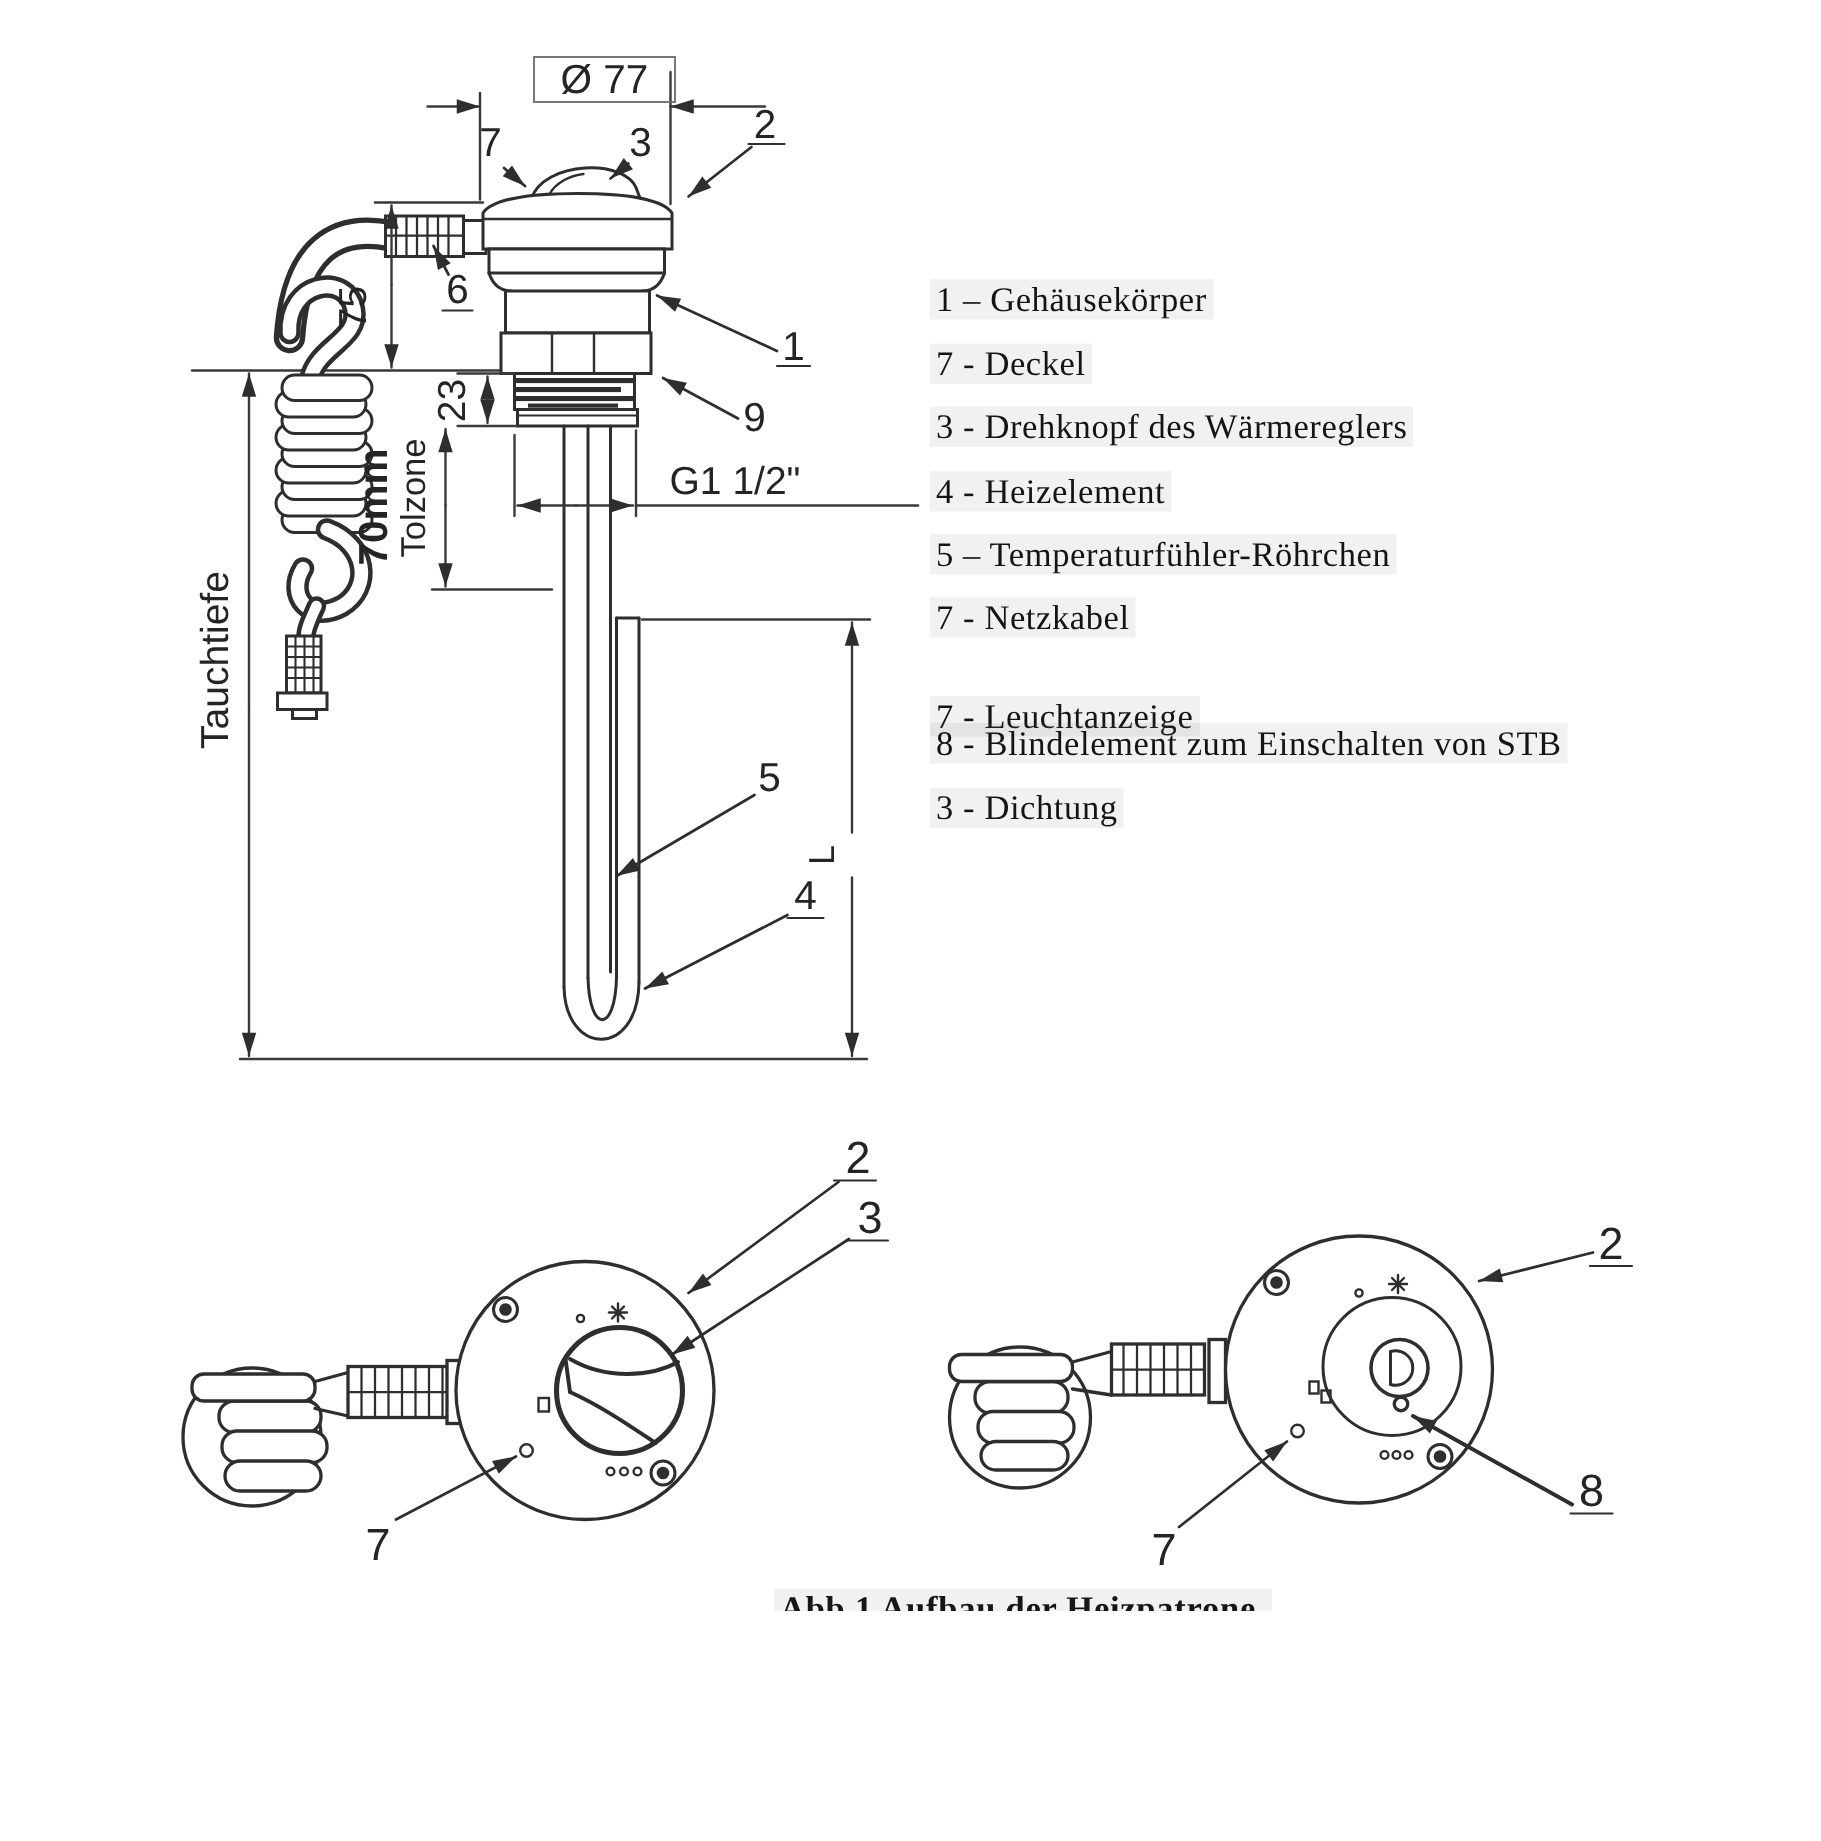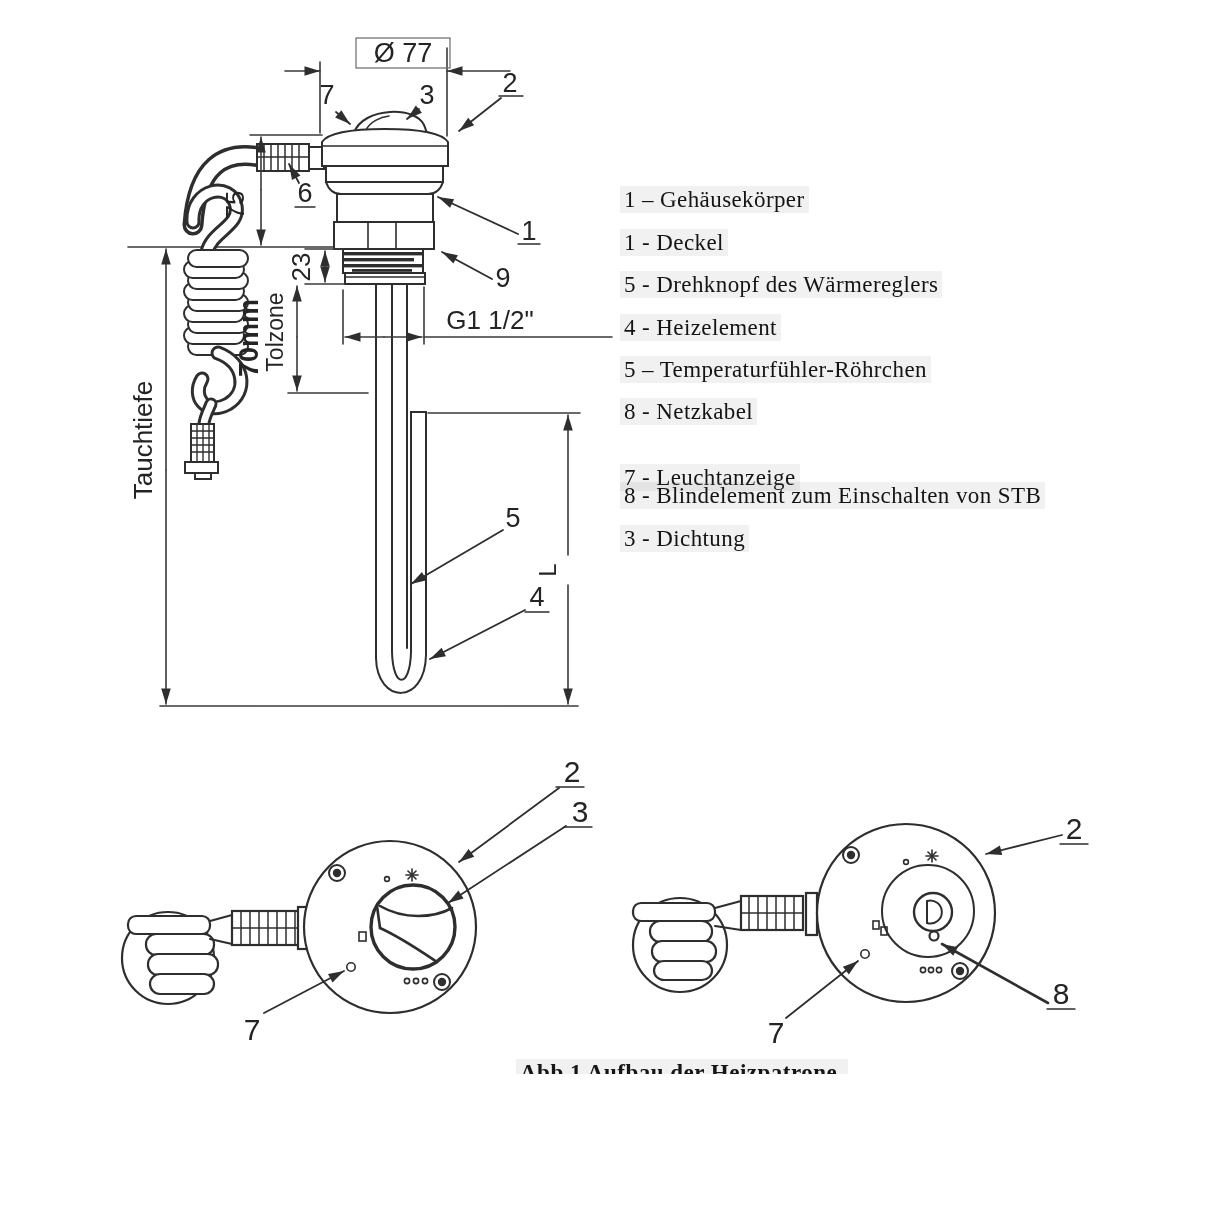--- a/index.html
+++ b/index.html
@@ -311,25 +311,25 @@
     <g stroke="none" fill="#242424" font-size="30">
       <text x="1074" y="839" text-anchor="middle">2</text>
       <text x="1061" y="1004" text-anchor="middle">8</text>
       <text x="776" y="1043" text-anchor="middle">7</text>
     </g>
   </g>
 </svg>
 
   <div>
     <div class="legend-row" style="top:187px"><span>1 – Gehäusekörper</span></div>
-    <div class="legend-row" style="top:230px"><span>1 - Deckel</span></div>
-    <div class="legend-row" style="top:272px"><span>5 - Drehknopf des Wärmereglers</span></div>
+    <div class="legend-row" style="top:230px"><span>7 - Deckel</span></div>
+    <div class="legend-row" style="top:272px"><span>3 - Drehknopf des Wärmereglers</span></div>
     <div class="legend-row" style="top:315px"><span>4 - Heizelement</span></div>
     <div class="legend-row" style="top:357px"><span>5 – Temperaturfühler-Röhrchen</span></div>
-    <div class="legend-row" style="top:399px"><span>8 - Netzkabel</span></div>
+    <div class="legend-row" style="top:399px"><span>7 - Netzkabel</span></div>
     <div class="legend-row" style="top:465px"><span>7 - Leuchtanzeige</span></div>
     <div class="legend-row" style="top:483px"><span>8 - Blindelement zum Einschalten von STB</span></div>
     <div class="legend-row" style="top:526px"><span>3 - Dichtung</span></div>
   </div>
 
   <div class="caption cap-fig"><span>Abb.1 Aufbau der Heizpatrone.</span></div>
 
 </div>
 
 </body></html>

